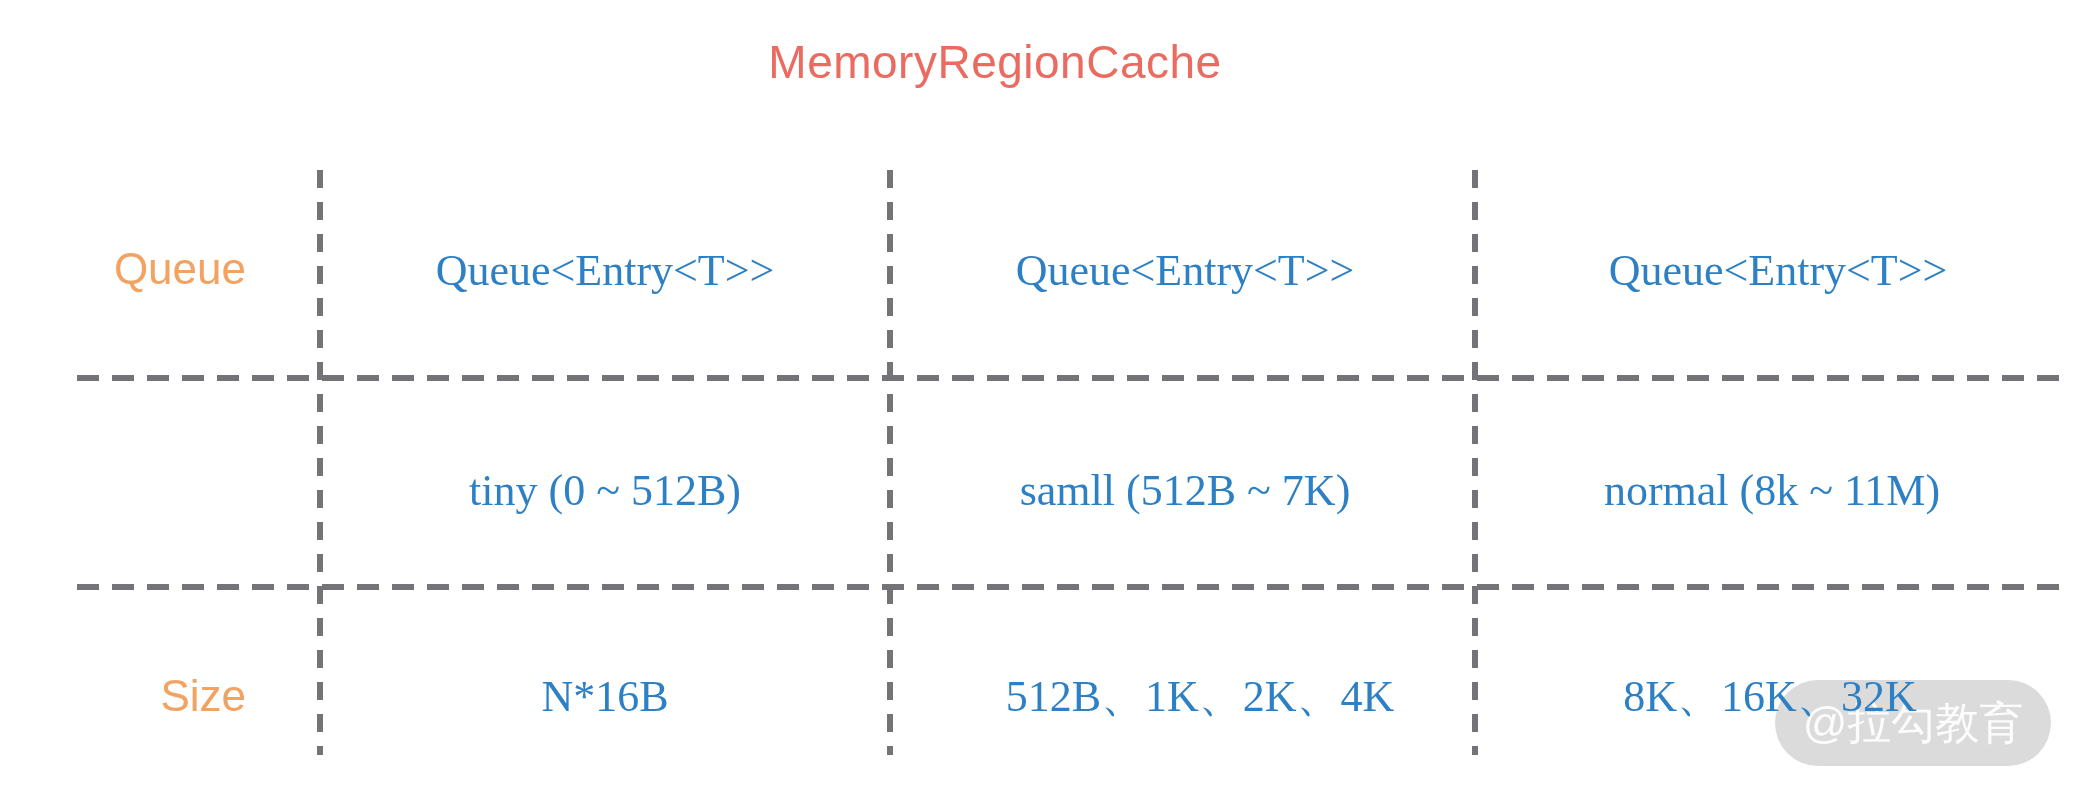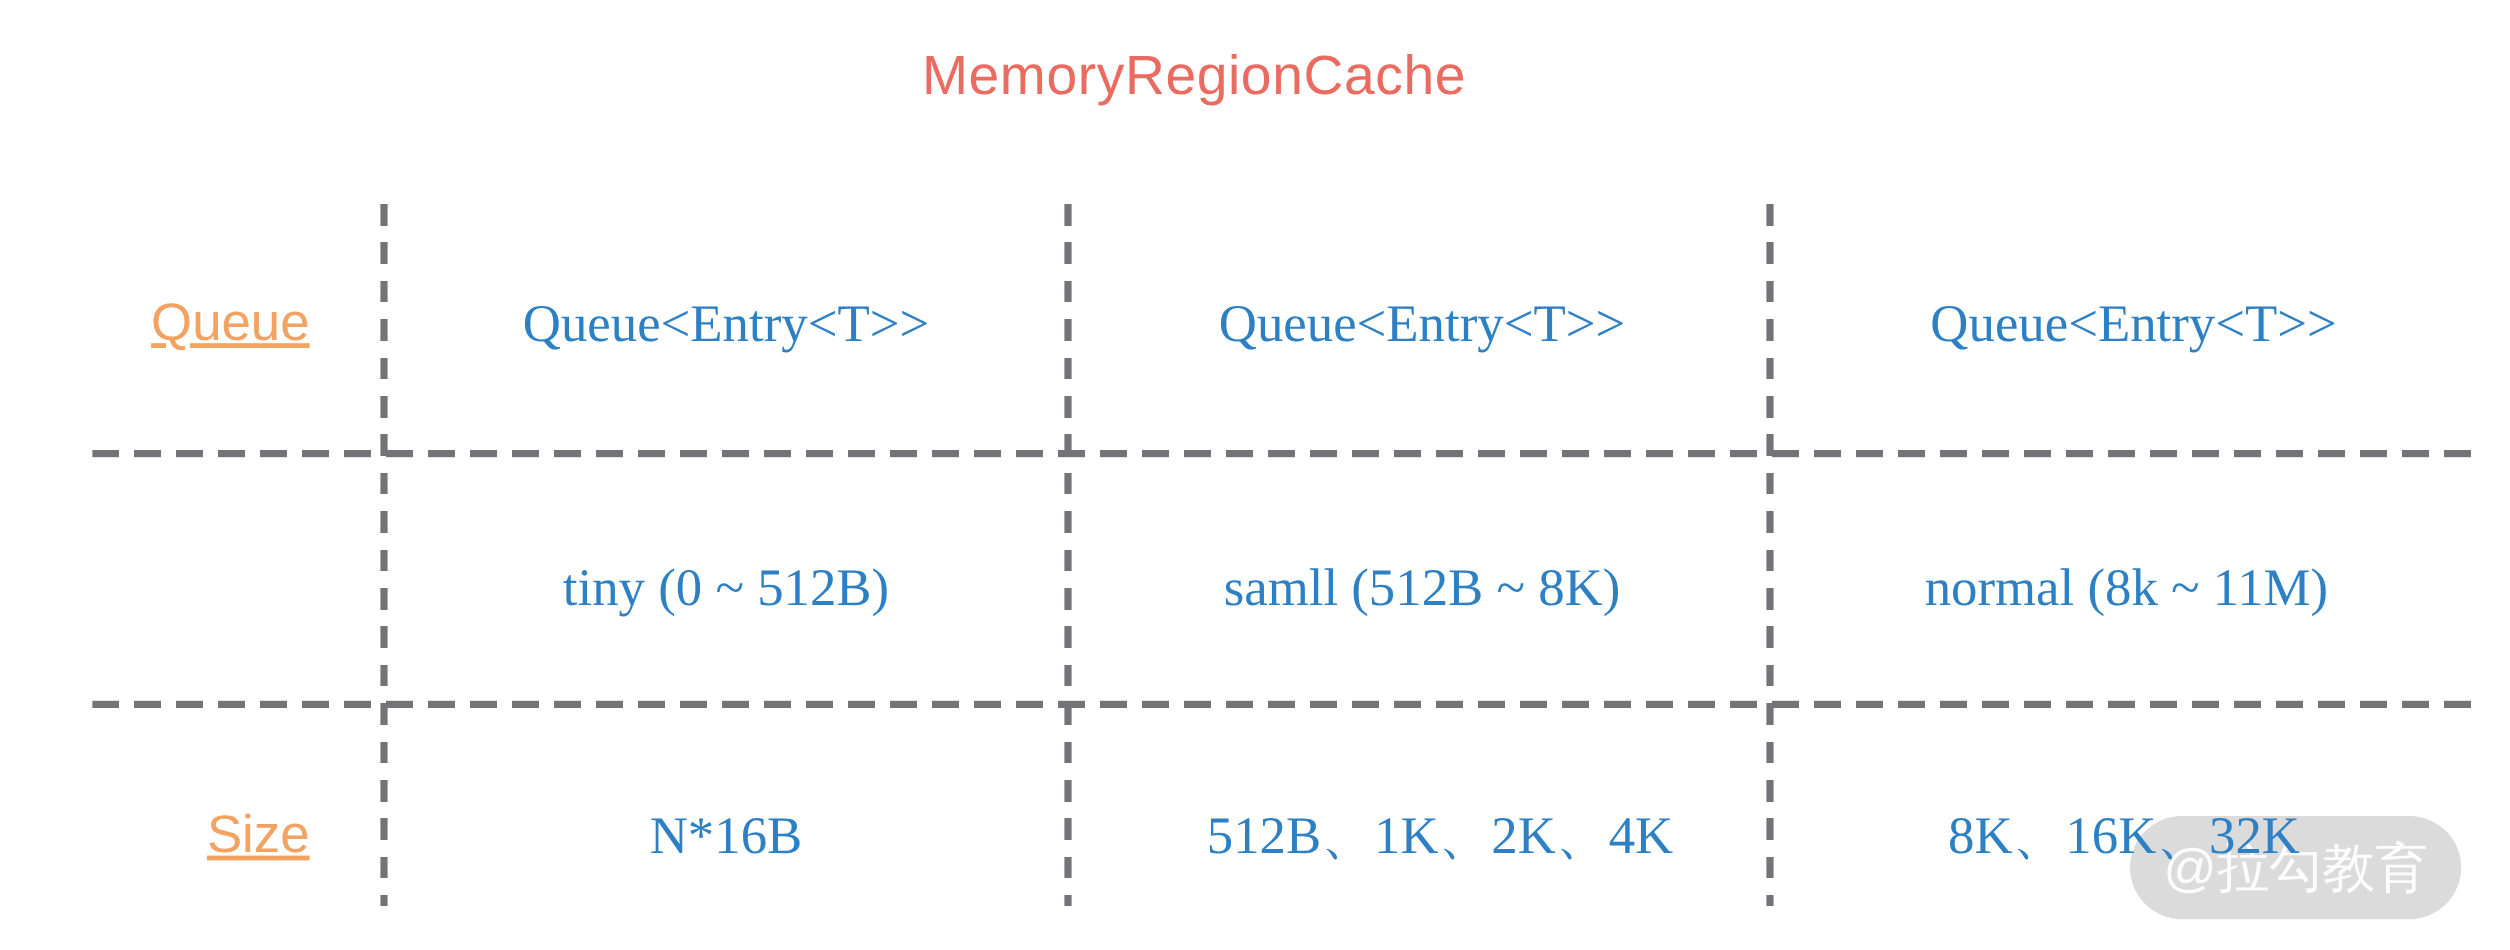--- a/index.html
+++ b/index.html
@@ -39,29 +39,28 @@
   .vline {
     position: absolute;
     top: 170px;
     height: 585px;
     width: 6px;
     background: repeating-linear-gradient(180deg, #737378 0 18px, transparent 18px 32px);
     z-index: 0;
   }
   .rlabel {
     position: absolute;
-    left: 12px;
+    left: 0;
     width: 246px;
     text-align: right;
     transform: translateY(-50%);
     font-size: 44px;
     color: #f2a261;
     white-space: nowrap;
     z-index: 2;
-    text-decoration: underline;
   }
   .cell {
     position: absolute;
     transform: translate(-50%, -50%);
     font-size: 44px;
     color: #2e80c4;
     white-space: nowrap;
     z-index: 2;
     font-family: Liberation Serif, serif;
   }
@@ -99,21 +98,21 @@
   <div class="hline" style="top:584px"></div>
 
   <div class="rlabel" style="top:269px">Queue</div>
   <div class="rlabel" style="top:696px">Size</div>
 
   <div class="cell" style="left:605px;top:270px">Queue&lt;Entry&lt;T&gt;&gt;</div>
   <div class="cell" style="left:1185px;top:270px">Queue&lt;Entry&lt;T&gt;&gt;</div>
   <div class="cell" style="left:1778px;top:270px">Queue&lt;Entry&lt;T&gt;&gt;</div>
 
   <div class="cell" style="left:605px;top:490px">tiny (0 ~ 512B)</div>
-  <div class="cell" style="left:1185px;top:490px">samll (512B ~ 8K)</div>
+  <div class="cell" style="left:1185px;top:490px">samll (512B ~ 7K)</div>
   <div class="cell" style="left:1772px;top:490px">normal (8k ~ 11M)</div>
 
   <div class="cell" style="left:605px;top:696px">N*16B</div>
   <div class="cell" style="left:1200px;top:696px">512B、1K、2K、4K</div>
   <div class="cell" style="left:1770px;top:696px">8K、16K、32K</div>
 
   <div class="watermark">
     <span>@拉勾教育</span>
   </div>
 

